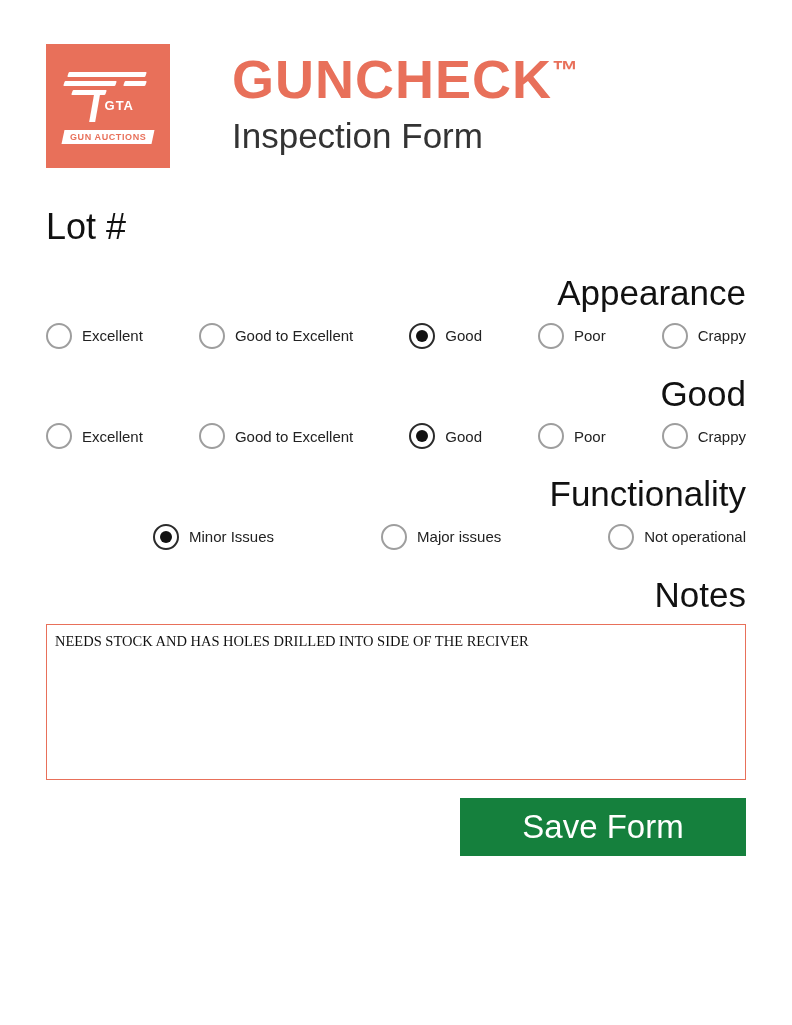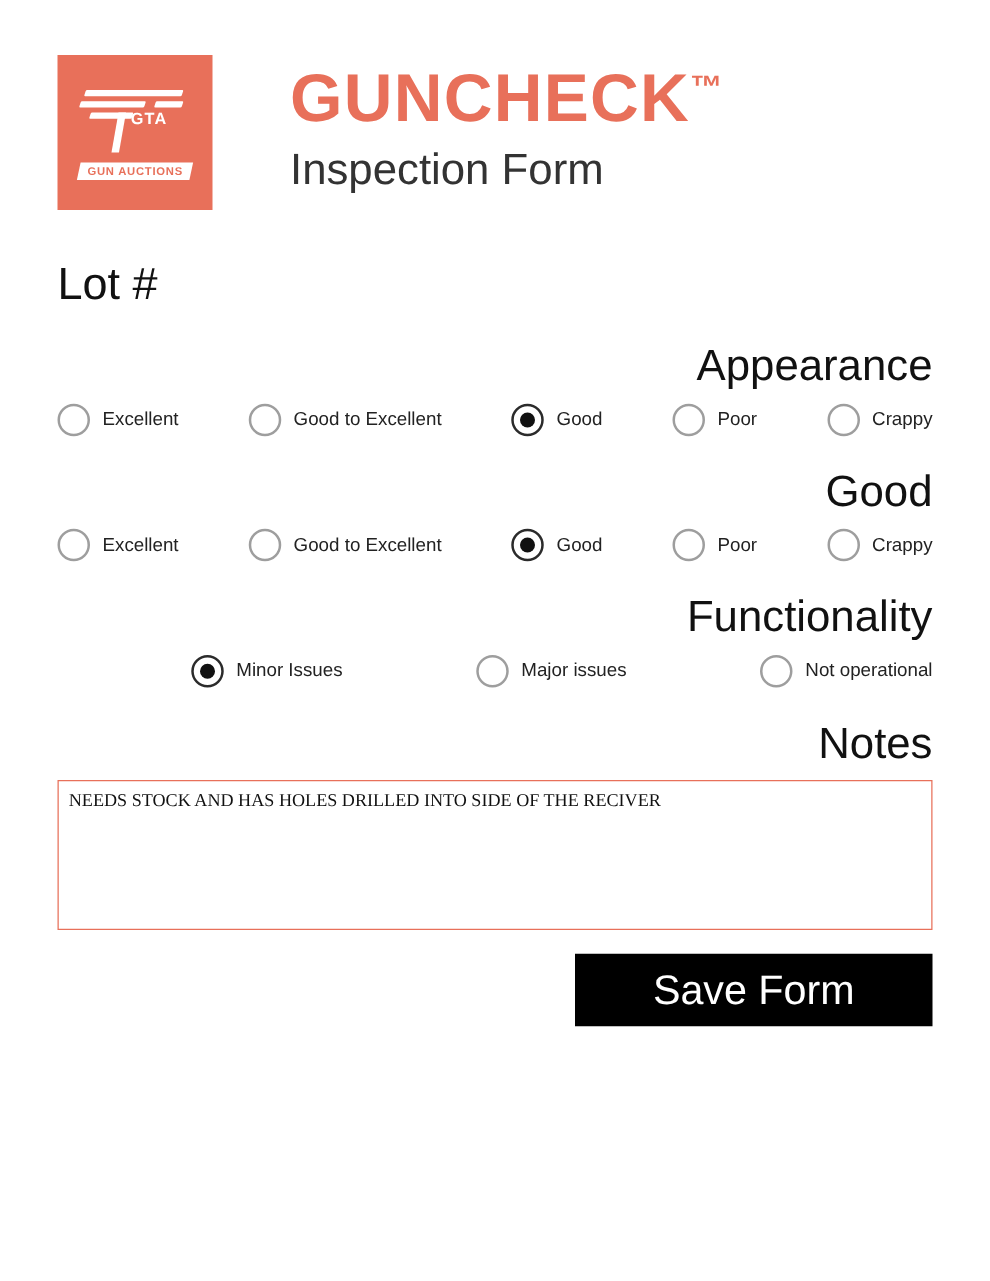--- a/index.html
+++ b/index.html
@@ -56,21 +56,21 @@
   .logo-mark .b4 { top: 22px; left: 10px; width: 34px; transform: skewX(-18deg); }
   .logo-mark .stem {
     position: absolute;
     top: 22px; left: 30px;
     width: 6px; height: 32px;
     background: #ffffff;
     transform: skewX(-10deg);
   }
   .logo-gta {
     position: absolute;
-    top: 19px; right: 20px;
+    top: 30px; right: 20px;
     color: #ffffff;
     font-size: 13px;
     font-weight: bold;
     letter-spacing: 1px;
   }
   .logo-ribbon {
     margin-top: 6px;
     background: #ffffff;
     color: #e8705a;
     font-size: 9px;
@@ -176,41 +176,41 @@
     font-size: 15px;
     color: #222222;
     margin-left: 10px;
     white-space: nowrap;
   }
   .opt-gap { flex: 1 1 auto; }
 
   
   .notes-area {
     width: 100%;
-    height: 120px;
+    height: 156px;
     box-sizing: border-box;
     border: 1px solid #e8705a;
     background: #ffffff;
     font-family: "Liberation Serif", serif;
     font-size: 14.5px;
     color: #111111;
     padding: 7px 8px;
     resize: none;
     outline: none;
     line-height: 1.3;
   }
 
   
   .save-row {
     display: flex;
     justify-content: flex-end;
     margin-top: 14px;
   }
   .save-button {
-    background: #000000;
+    background: #15803d;
     color: #ffffff;
     border: none;
     font-family: "Liberation Sans", sans-serif;
     font-size: 33px;
     width: 286px;
     height: 58px;
     cursor: pointer;
     line-height: 58px;
     padding: 0;
     text-align: center;

